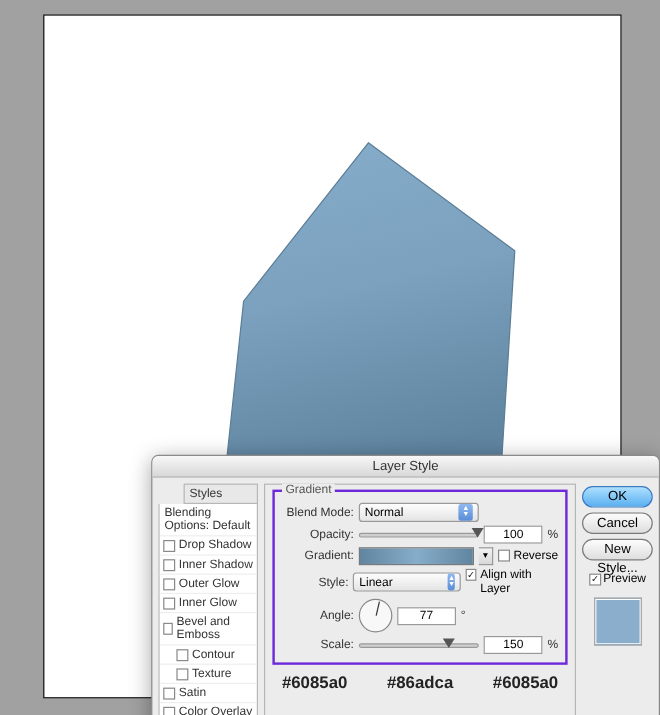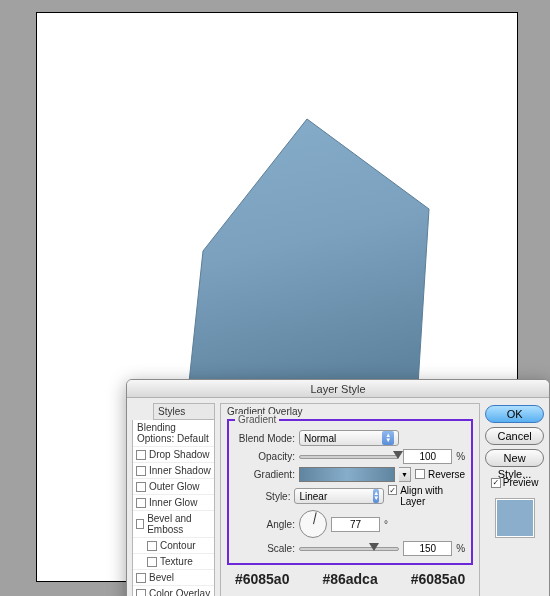--- a/index.html
+++ b/index.html
@@ -304,32 +304,31 @@
         <div class="style-row indent">
             <span class="chk"></span>
             <span>Contour</span>
           </div>
         <div class="style-row indent">
             <span class="chk"></span>
             <span>Texture</span>
           </div>
         <div class="style-row">
             <span class="chk"></span>
-            <span>Bevel</span>
+            <span>Satin</span>
           </div>
         <div class="style-row">
             <span class="chk"></span>
             <span>Color Overlay</span>
           </div>
 
       </div>
     </div>
 
     <div class="center-col">
-      <div class="group-title">Gradient Overlay</div>
       <div class="fieldset">
         <span class="legend">Gradient</span>
 
         <div class="frow">
           <span class="flabel">Blend Mode:</span>
           <div class="select">
             <span>Normal</span>
             <span class="arrows">▲<br>▼</span>
           </div>
         </div>

